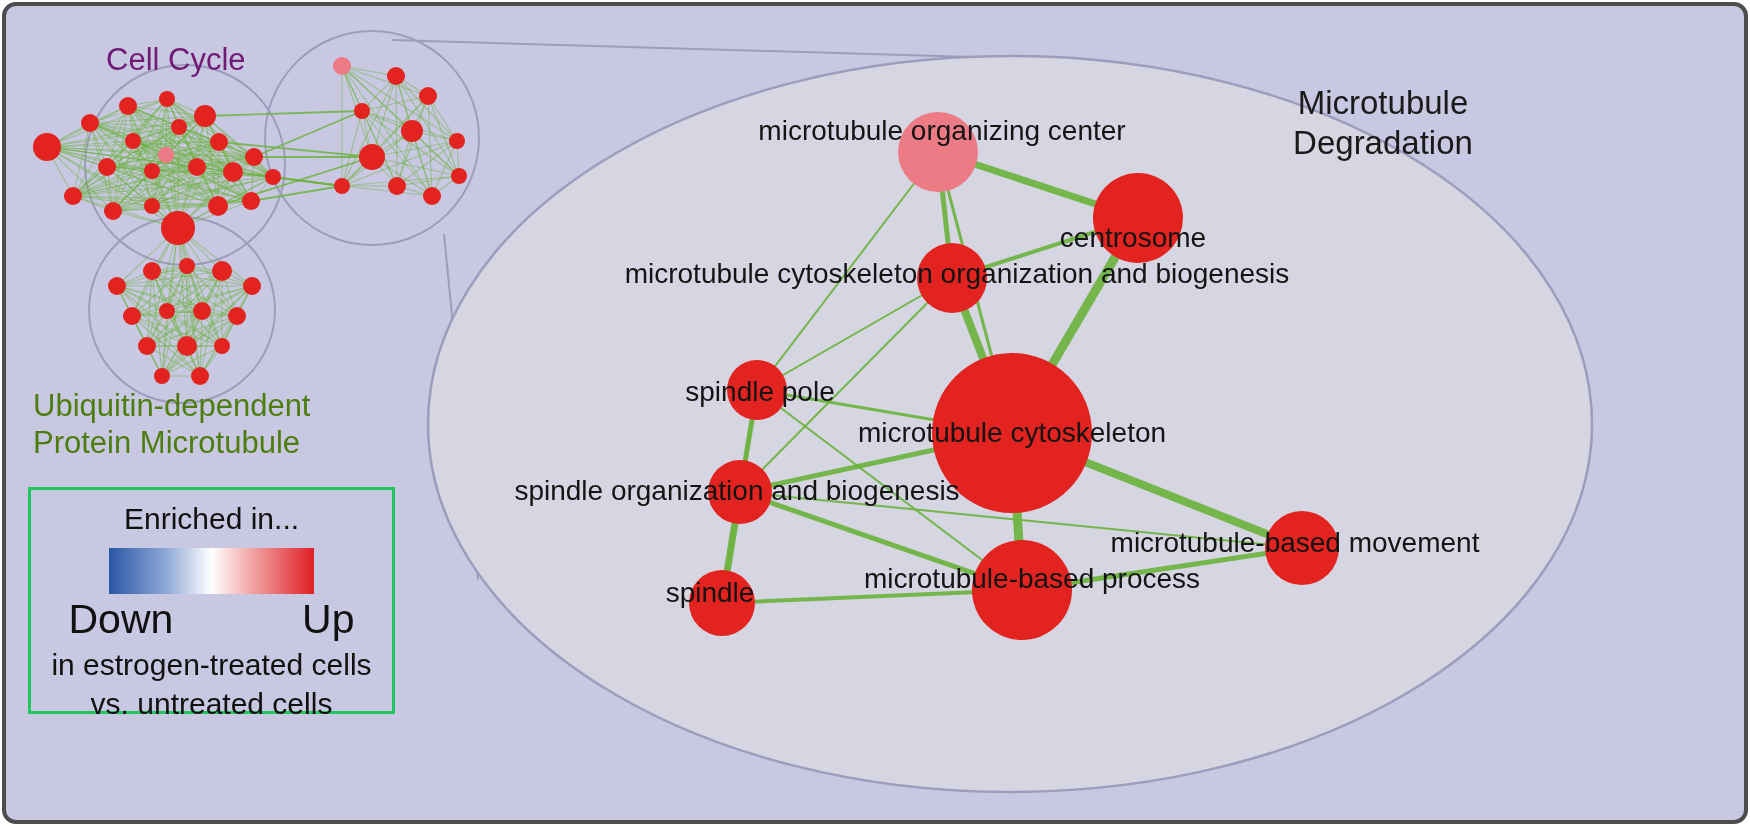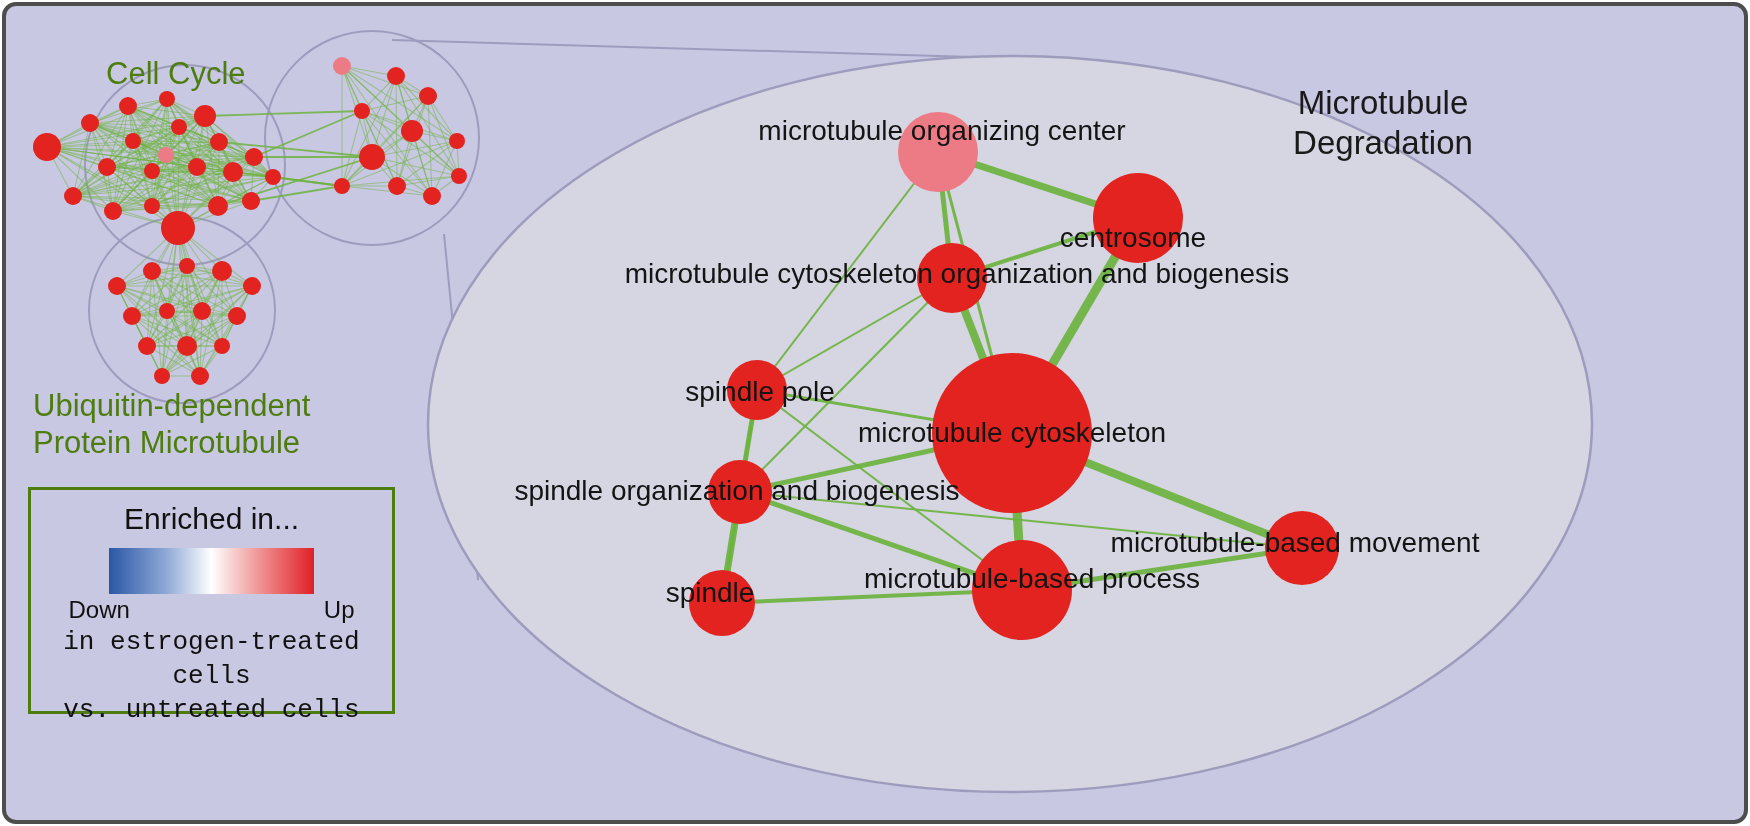--- a/index.html
+++ b/index.html
@@ -7,26 +7,26 @@
   .stage { position:relative; width:1750px; height:826px; background:#ffffff; overflow:hidden; }
   .panel { position:absolute; inset:2px; background:#c9c8e2; border:4px solid #4d4d4d; border-radius:14px; }
   svg.figure { position:absolute; left:0; top:0; }
   svg text { font-family:"Liberation Sans", sans-serif; }
   .overlay { position:absolute; }
   .cluster-label { color:#8a8a8a; font-size:31px; line-height:1.18; white-space:nowrap; }
   .zoom-title { color:#1a1a1a; font-size:33px; line-height:1.22; text-align:center;margin-top:38px; }
   .zoom-title span { display:block; }
   .cluster-label span { display:block; }
   .legend { position:absolute; left:28px; top:487px; width:367px; height:227px;
-            border:3px solid #4d7c0f; text-align:center; padding-top:12px; }
+            border:3px solid #22c55e; text-align:center; padding-top:12px; }
   .legend-title { font-size:30px; color:#111; }
   .legend-gradient { width:205px; height:46px; margin:12px auto 2px;
                      background:linear-gradient(90deg,#2a57a5,#ffffff,#e01f26); }
-  .legend-downup { display:flex; justify-content:space-between; width:286px; margin:2px auto 0; font-size:24px; color:#111; }
-  .legend-subtitle { font-size:26px; color:#111; line-height:1.3; margin-top:2px;font-family:Liberation Mono, monospace; }
+  .legend-downup { display:flex; justify-content:space-between; width:286px; margin:2px auto 0; font-size:41px; color:#111; }
+  .legend-subtitle { font-size:30px; color:#111; line-height:1.3; margin-top:2px; }
 </style>
 </head>
 <body>
 
 <div class="stage">
 
   <div class="panel" style="background: rgb(201, 200, 226); border-color: rgb(77, 77, 77);"></div>
 
   <svg class="figure" width="1750" height="826" viewBox="0 0 1750 826">
     <g>
@@ -501,21 +501,21 @@
         <text x="957" y="283" text-anchor="middle" font-size="28" fill="#141414">microtubule cytoskeleton organization and biogenesis</text>
         <text x="760" y="401" text-anchor="middle" font-size="28" fill="#141414">spindle pole</text>
         <text x="1012" y="442" text-anchor="middle" font-size="28" fill="#141414">microtubule cytoskeleton</text>
         <text x="737" y="500" text-anchor="middle" font-size="28" fill="#141414">spindle organization and biogenesis</text>
         <text x="1295" y="552" text-anchor="middle" font-size="28" fill="#141414">microtubule-based movement</text>
         <text x="1032" y="588" text-anchor="middle" font-size="28" fill="#141414">microtubule-based process</text>
         <text x="710" y="602" text-anchor="middle" font-size="28" fill="#141414">spindle</text>
       </g>
   </svg>
 
-  <div class="overlay cluster-label" style="left: 106px; top: 56px; color: #4d7c0f;">
+  <div class="overlay cluster-label" style="left: 106px; top: 42px; color: #701a75;">
     <span>Cell Cycle</span>
   </div>
 
   <div class="overlay cluster-label" style="left: 33px; top: 388px; color: #4d7c0f;">
     <span>Ubiquitin-dependent</span>
     <span>Protein Microtubule</span>
   </div>
 
   <div class="overlay zoom-title" style="left:1258px; top:45px; width:250px;">
     <span>Microtubule</span>

